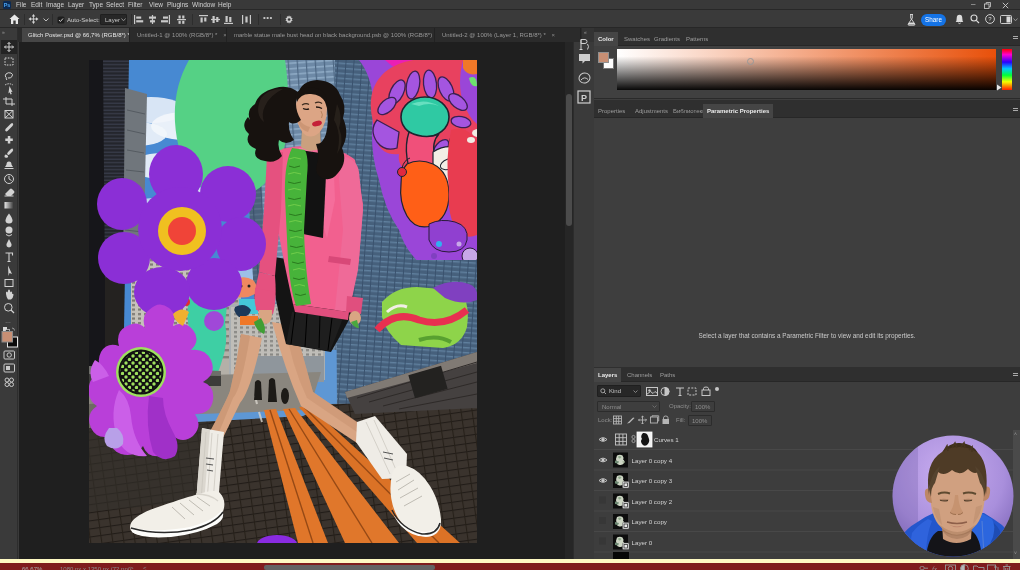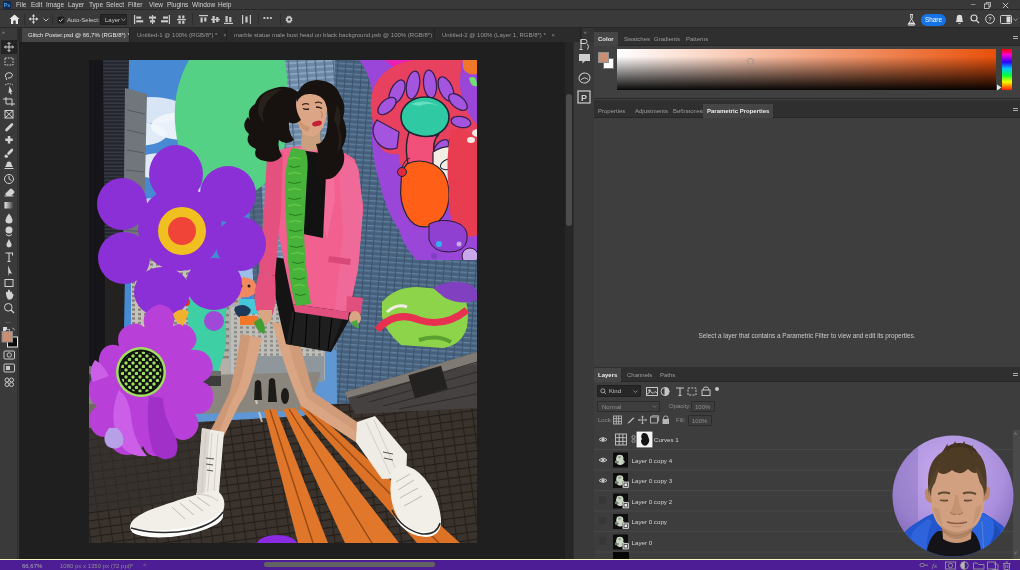--- a/index.html
+++ b/index.html
@@ -35,21 +35,21 @@
 #dockstrip { position:absolute; left:573px; top:42px; width:21px; height:517px;
   background:#3a3a3a; border-left:1px solid #2c2c2c; }
 
 #panels { position:absolute; left:594px; top:28px; width:426px; height:531px;
   background:#3e3e3e; }
 .ptab { position:absolute; font-size:6px; color:#9d9d9d; line-height:14px;
   height:14px; padding:0 4px; white-space:nowrap; }
 .ptab.active { color:#ececec; background:#454545; font-weight:bold; }
 
 #statusbar { position:absolute; left:0; top:559px; width:1020px; height:11px;
-  background:#4c1d95; color:#ababab; font-size:6px; border-top:1px solid #fef9c3; }
+  background:#7f1d1d; color:#ababab; font-size:6px; border-top:4px solid #fef9c3; }
 .dim { color:#8d8d8d; }
 .ddbox { position:absolute; background:#272727; border:1px solid #1f1f1f;
   border-radius:1px; color:#c6c6c6; }
 </style>
 </head>
 <body>
 <div id="app">
 
 <div id="menubar">
   <svg class="abs" style="left:3px;top:1px" width="8" height="8" viewBox="0 0 8 8">

